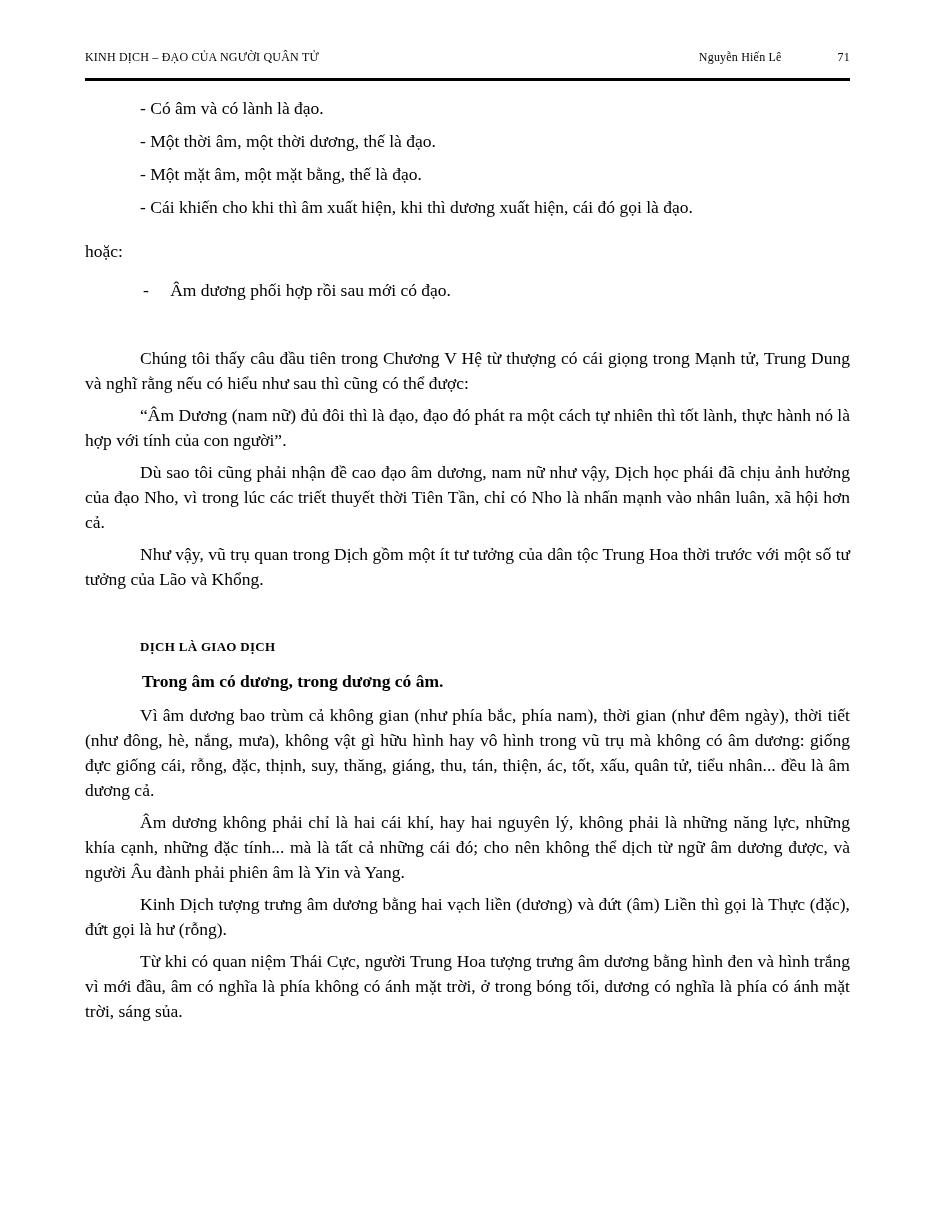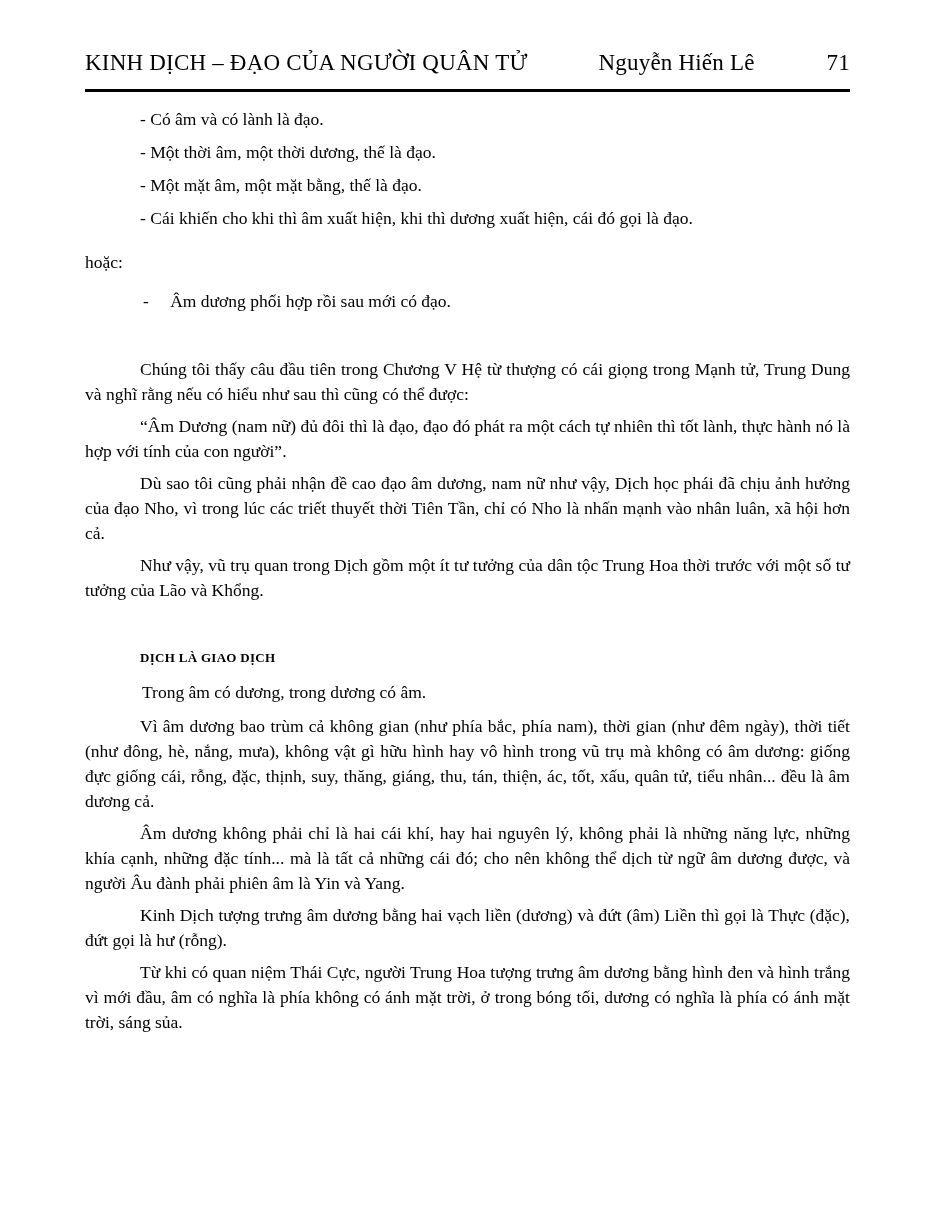--- a/index.html
+++ b/index.html
@@ -13,26 +13,26 @@
     overflow: hidden;
   }
   .page {
     width: 935px;
     height: 1210px;
     padding: 50px 85px 40px 85px;
   }
   .header {
     display: flex;
     align-items: baseline;
-    font-size: 23px;
+    font-size: 12px;
     letter-spacing: 0.2px;
     white-space: nowrap;
   }
   .header .title { flex: 1 1 auto; }
-  .header .author { margin-right: 72px; text-align: right; }
+  .header .author { margin-right: 56px; text-align: right; }
   .header .pagenum { }
   .rule {
     border-bottom: 3.5px solid #000;
     margin-top: 13px;
   }
   .content {
     font-size: 17.5px;
     line-height: 25px;
   }
   .li {
@@ -55,21 +55,21 @@
   }
   .para.gap-top { margin-top: 43px; }
   .section-heading {
     font-size: 13px;
     font-weight: bold;
     margin: 42px 0 10px 0;
     padding-left: 55px;
     letter-spacing: 0.3px;
   }
   .bold-line {
-    font-weight: normal;
+    font-weight: bold;
     margin: 9px 0;
     padding-left: 57px;
   }
 </style>
 </head>
 <body>
 
 <div class="page">
 
   <div class="header">

